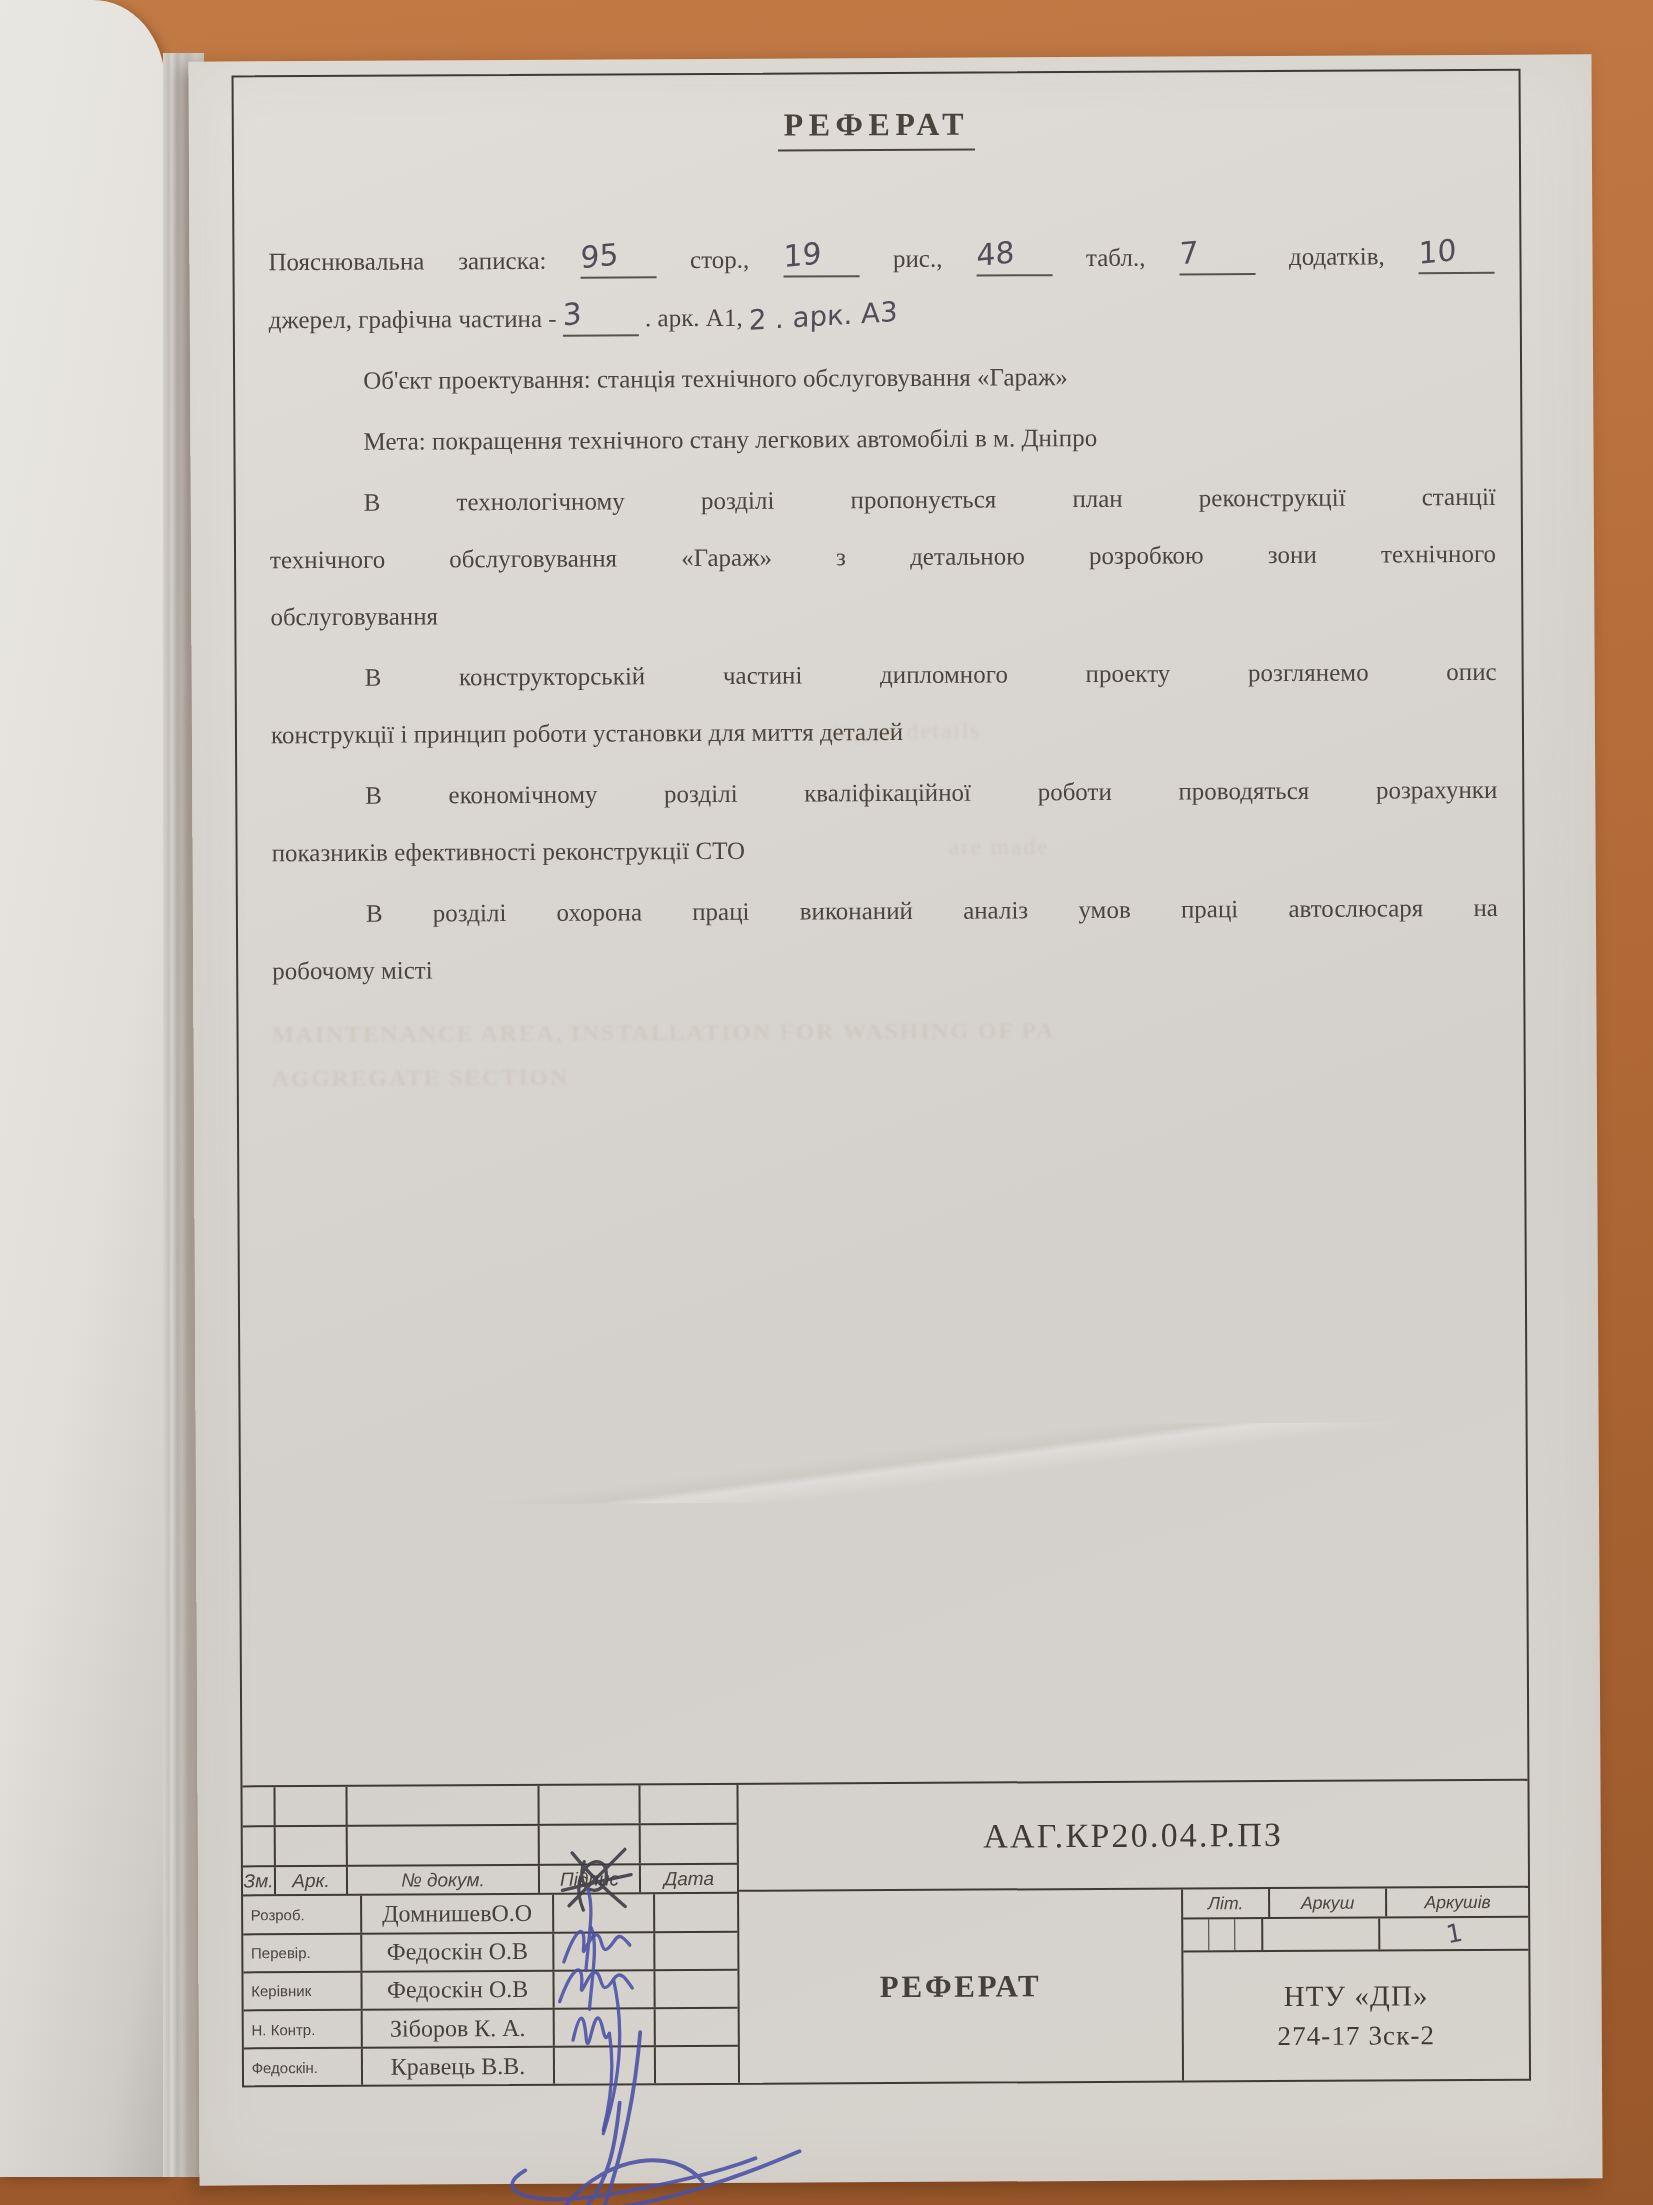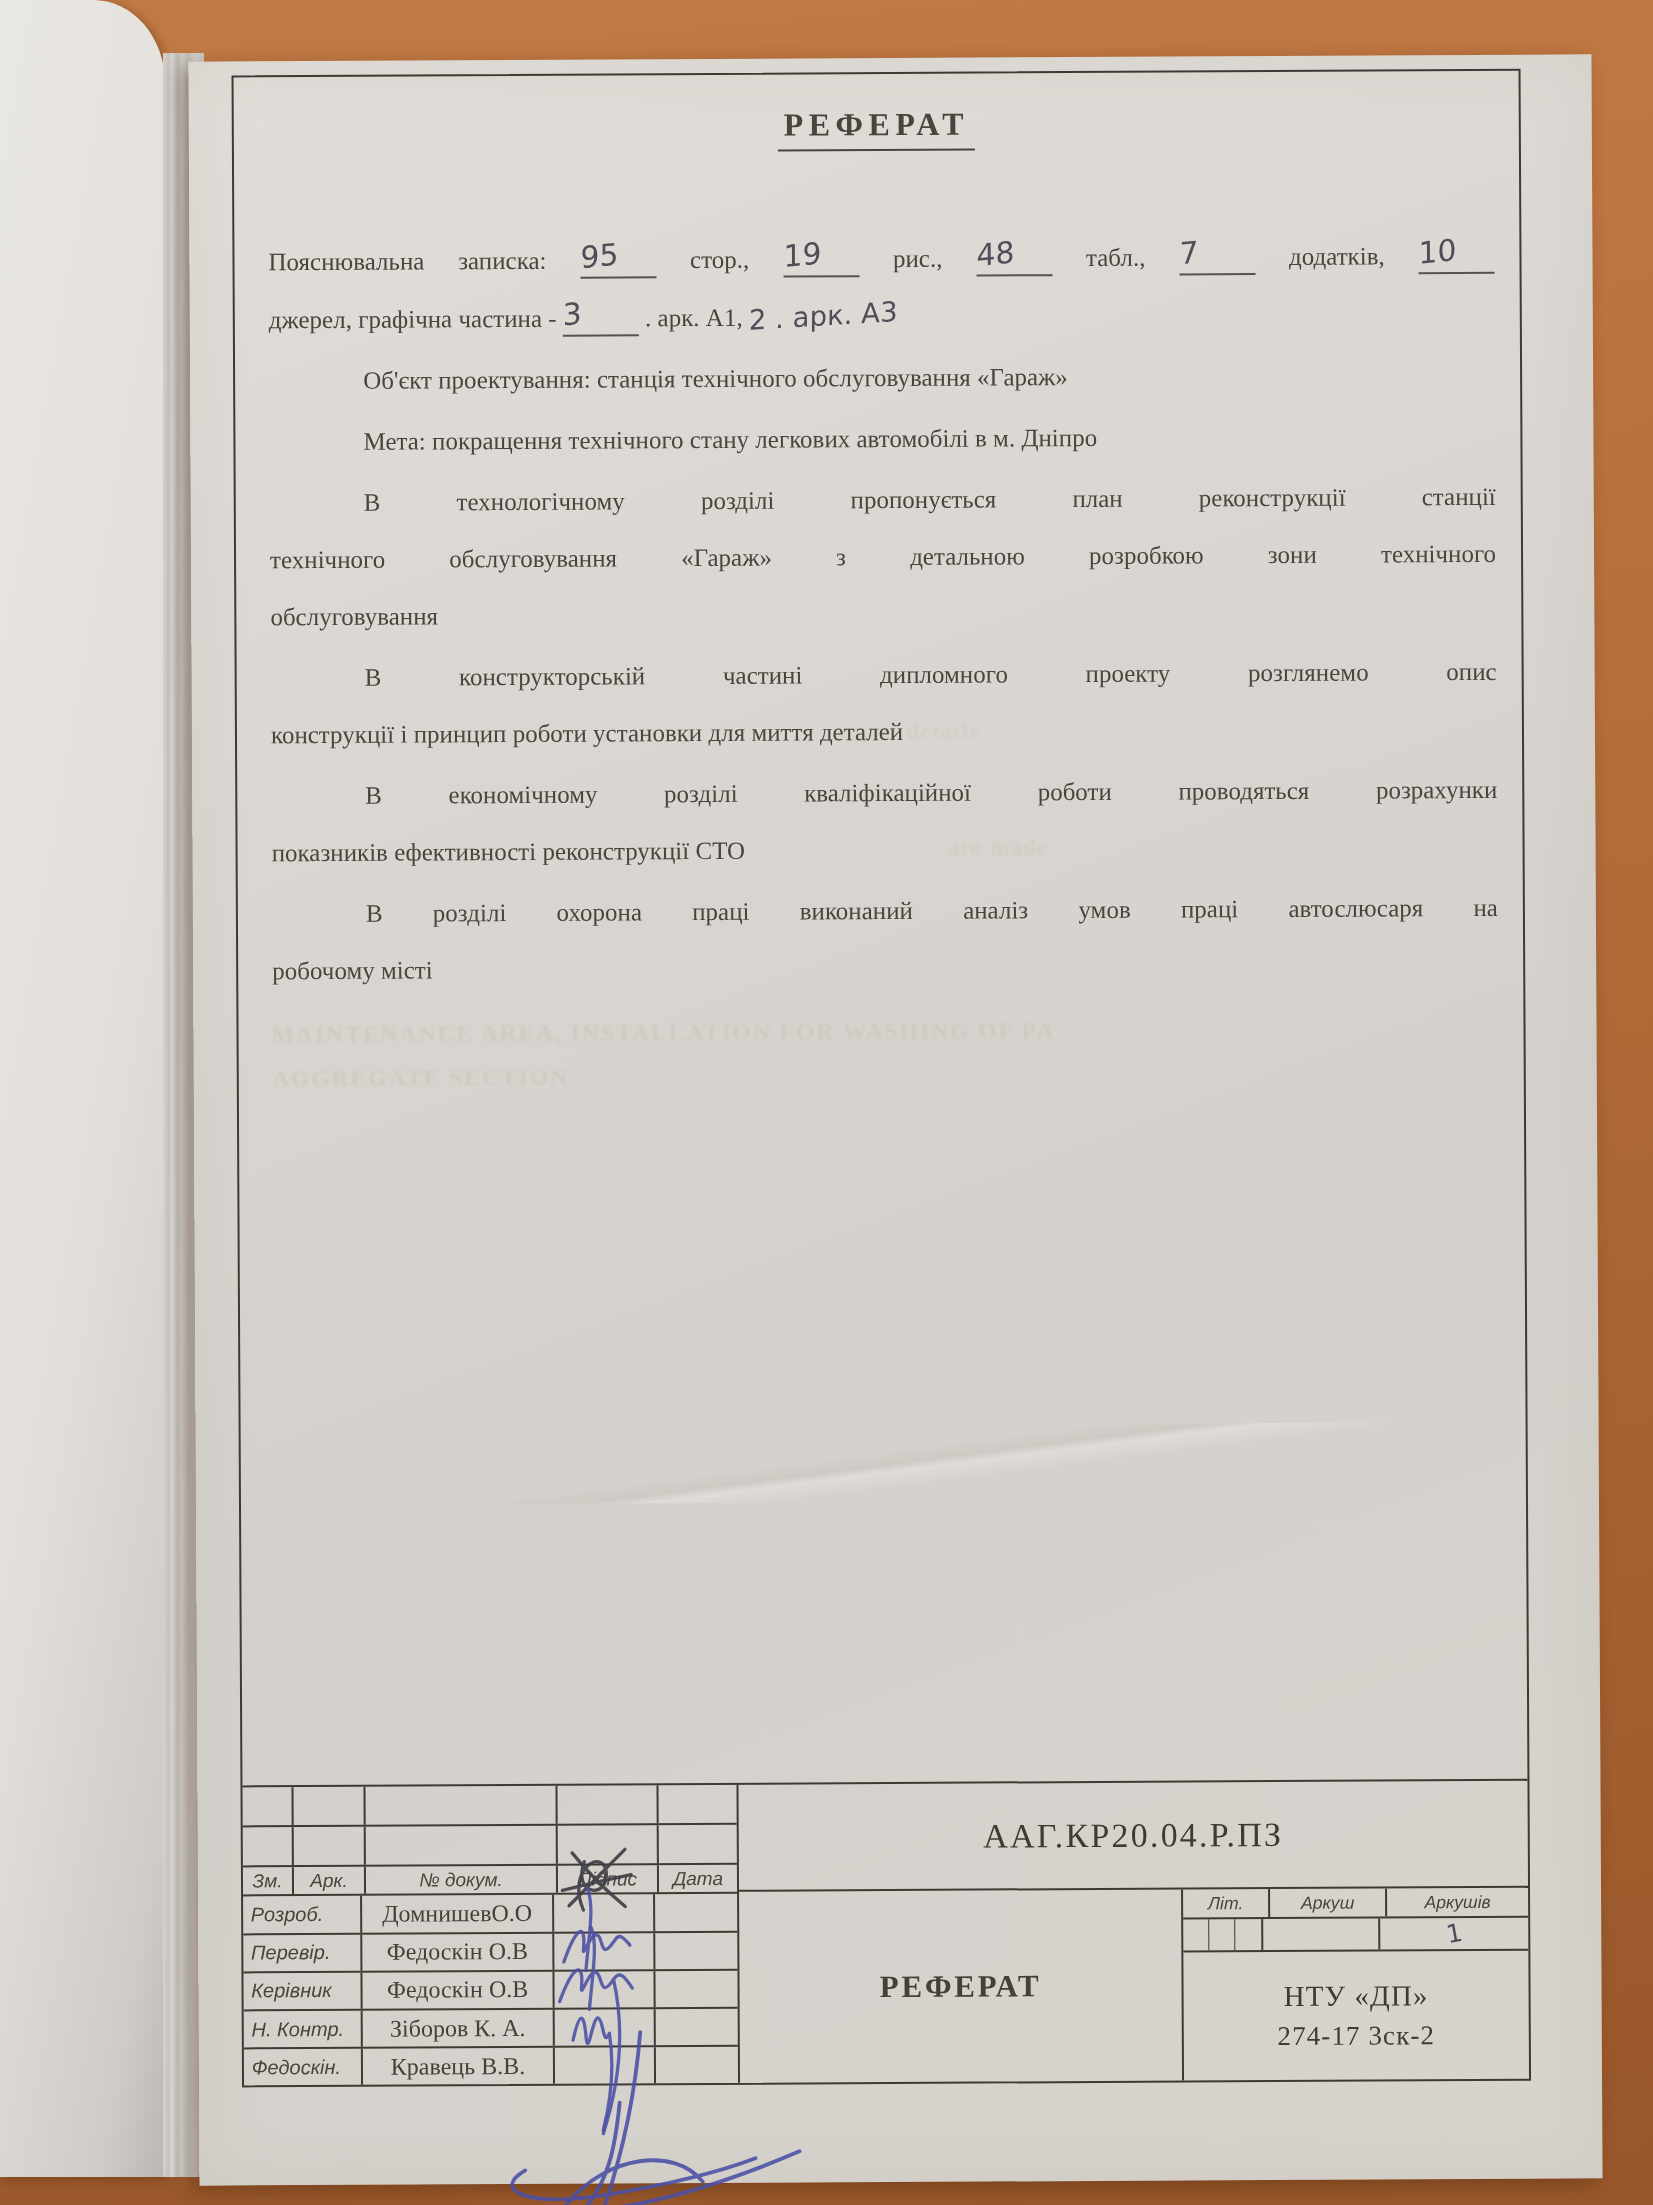--- a/index.html
+++ b/index.html
@@ -41,24 +41,24 @@
     font-family:"Liberation Sans",sans-serif;}
   .tb,.tb *{box-sizing:border-box;}
   .tb-left{width:496px;display:flex;flex-direction:column;border-right:2.8px solid #3e3933;}
   .tbr{display:flex;border-bottom:2.2px solid #3e3933;}
   .tbr:last-child{border-bottom:none;}
   .r-e{height:40px;}
   .r-h{height:29px;}
   .r-n{flex:1;}
   .c{border-right:2.2px solid #3e3933;height:100%;display:flex;align-items:center;justify-content:center;}
   .c:last-child{border-right:none;}
-  .c-zm{width:51px;text-align:center;}.c-ark{width:72px;}.c-doc{width:192px;}.c-sig{width:101px;}.c-dat{flex:1;border-radius:8px;}
+  .c-zm{width:33px;text-align:center;}.c-ark{width:72px;}.c-doc{width:192px;}.c-sig{width:101px;}.c-dat{flex:1;border-radius:8px;}
   .c-role{width:119px;justify-content:flex-start;padding-left:7.7px;}
   .hlbl{font-style:italic;font-size:19px;color:#4a443c;}
-  .rolelbl{font-style:italic;font-size:20px;color:#4a443c;}
+  .rolelbl{font-size:15px;color:#4a443c;}
   .namelbl{font-family:"Liberation Serif",serif;font-size:24px;color:#45403a;white-space:nowrap;}
   .tb-right{flex:1;display:flex;flex-direction:column;}
   .dc-cell{height:107px;border-bottom:2.2px solid #3e3933;display:flex;align-items:center;justify-content:center;
     font-family:"Liberation Serif",serif;font-size:34px;letter-spacing:2.2px;color:#403a33;}
   .lower{flex:1;display:flex;}
   .stamp-cell{width:444px;border-right:2.2px solid #3e3933;display:flex;align-items:center;justify-content:center;
     font-family:"Liberation Serif",serif;font-size:31px;letter-spacing:2.8px;font-weight:bold;color:#45403a;}
   .sub{flex:1;display:flex;flex-direction:column;}
   .sub-head{height:30px;display:flex;border-bottom:2.2px solid #3e3933;}
   .sh{display:flex;align-items:center;justify-content:center;font-style:italic;font-size:17.6px;color:#4a443c;height:100%;}

